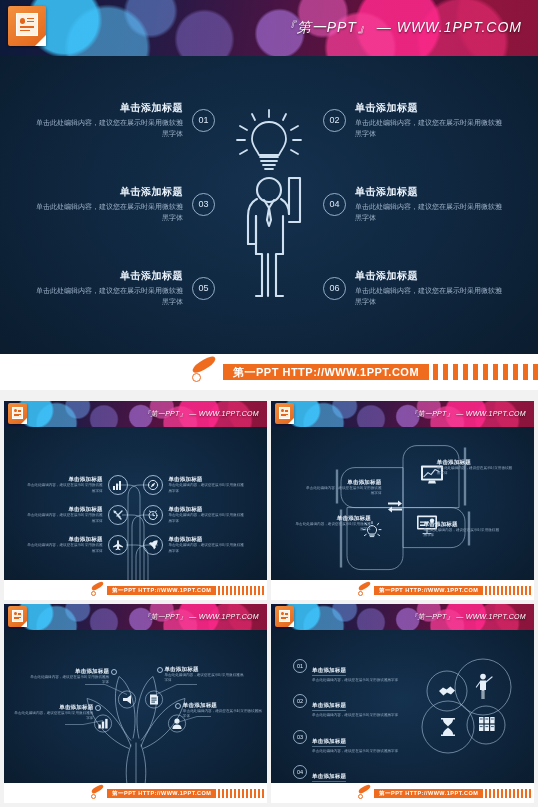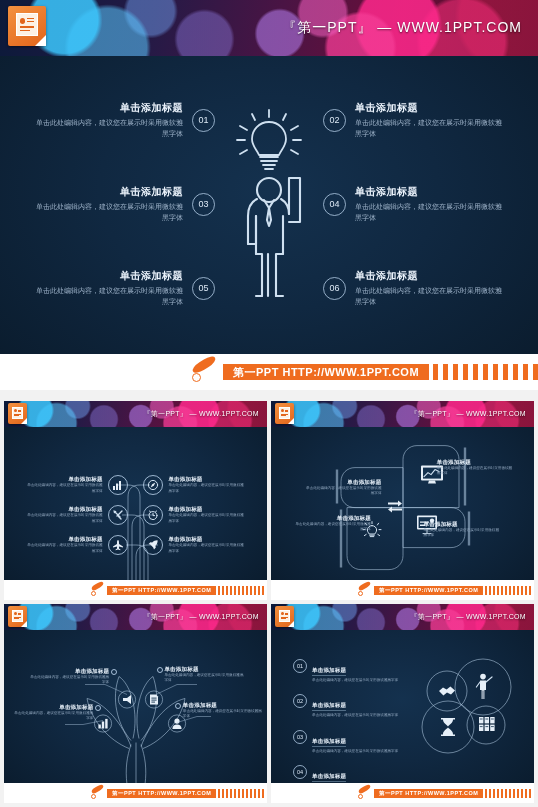--- a/index.html
+++ b/index.html
@@ -42,20 +42,21 @@
     position:absolute; display:block; background:#e2651b;
   }
   .ppt-logo .fold {
     position:absolute; right:0; bottom:0;
     border-style:solid; border-color:transparent transparent #fff transparent;
   }
   .header-brand {
     position:absolute; right:0; top:50%; transform:translateY(-50%);
     color:#fff; letter-spacing:1px; white-space:nowrap;
     text-shadow:0 1px 2px rgba(0,0,0,.6);
+    font-style:italic;
   }
   .slide-body {
     position:relative; width:100%;
     background:
       radial-gradient(ellipse 70% 90% at 50% 45%, #14314e 0%, #102841 45%, #0a1b2c 100%);
   }
   .slide-footer {
     position:relative; width:100%; background:#ffffff;
     display:flex; align-items:center;
   }

